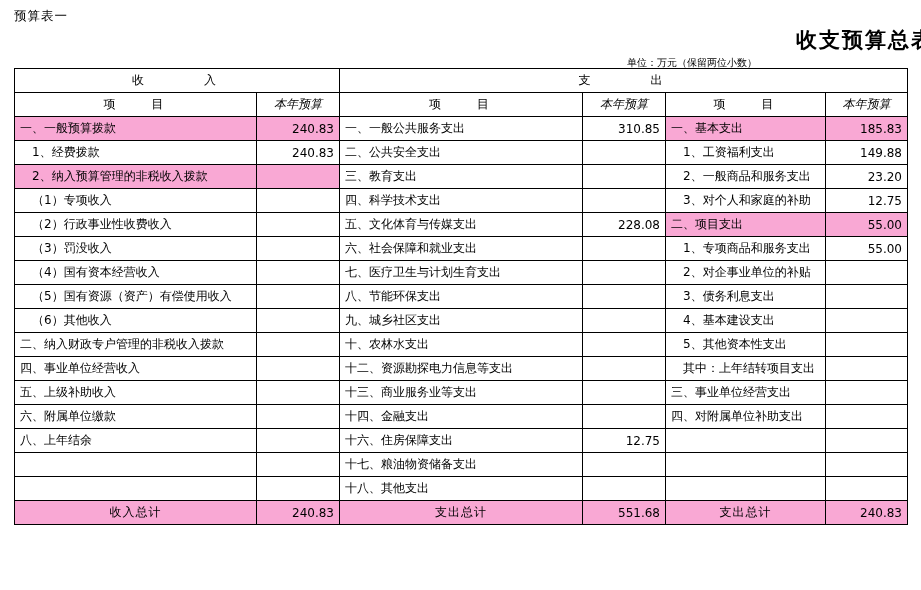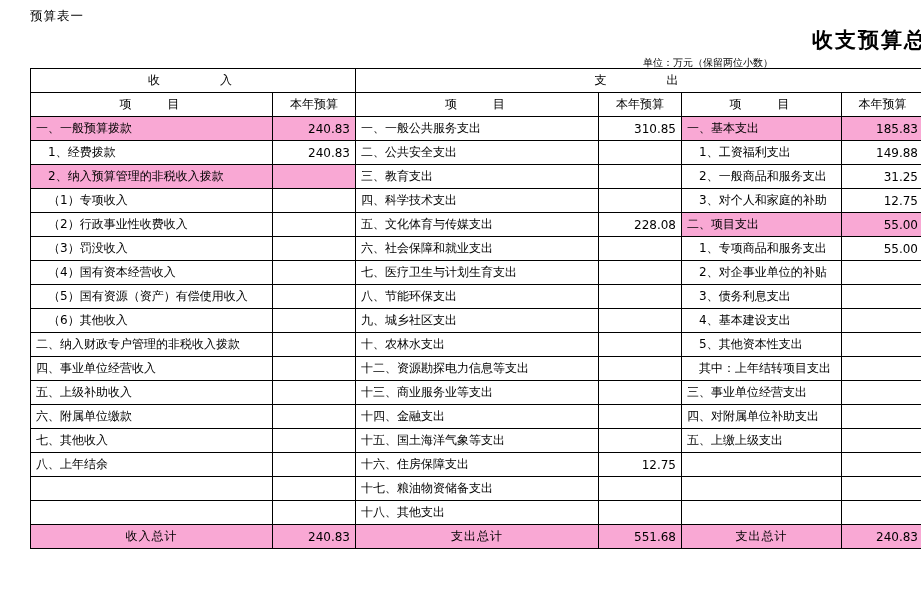--- a/index.html
+++ b/index.html
@@ -13,21 +13,20 @@
     font-family: "DejaVu Sans", "Liberation Sans", sans-serif;
     color: #000;
     position: relative;
     overflow: hidden;
   }
   .page {
     width: 773px;
     height: 590px;
     position: relative;
     box-sizing: border-box;
-    margin-left: 16px;
   }
   .doc-label {
     position: absolute;
     left: 14px;
     top: 8px;
     font-size: 12.5px;
     letter-spacing: 1px;
   }
   .doc-title {
     position: absolute;
@@ -66,20 +65,21 @@
   .c-head {
     text-align: center;
     letter-spacing: 6px;
   }
   .c-sub {
     text-align: center;
     letter-spacing: 4px;
   }
   .c-sub-plain {
     text-align: center;
+    font-style: italic;
   }
   .num {
     text-align: right;
     padding-right: 8px;
   }
   .hl {
     background: #f9a8d4;
   }
   .total-label {
     text-align: center;
@@ -139,21 +139,21 @@
           <td class="num"></td>
           <td class="indent0">　1、工资福利支出</td>
           <td class="num">149.88</td>
         </tr>
         <tr>
           <td class="indent0 hl">　2、纳入预算管理的非税收入拨款</td>
           <td class="num hl"></td>
           <td class="indent0">三、教育支出</td>
           <td class="num"></td>
           <td class="indent0">　2、一般商品和服务支出</td>
-          <td class="num">31.25</td>
+          <td class="num">23.20</td>
         </tr>
         <tr>
           <td class="indent0">　（1）专项收入</td>
           <td class="num"></td>
           <td class="indent0">四、科学技术支出</td>
           <td class="num"></td>
           <td class="indent0">　3、对个人和家庭的补助</td>
           <td class="num">12.75</td>
         </tr>
         <tr>
@@ -219,28 +219,20 @@
           <td class="num"></td>
           <td class="indent0">三、事业单位经营支出</td>
           <td class="num"></td>
         </tr>
         <tr>
           <td class="indent0">六、附属单位缴款</td>
           <td class="num"></td>
           <td class="indent0">十四、金融支出</td>
           <td class="num"></td>
           <td class="indent0">四、对附属单位补助支出</td>
-          <td class="num"></td>
-        </tr>
-        <tr>
-          <td class="indent0">七、其他收入</td>
-          <td class="num"></td>
-          <td class="indent0">十五、国土海洋气象等支出</td>
-          <td class="num"></td>
-          <td class="indent0">五、上缴上级支出</td>
           <td class="num"></td>
         </tr>
         <tr>
           <td class="indent0">八、上年结余</td>
           <td class="num"></td>
           <td class="indent0">十六、住房保障支出</td>
           <td class="num">12.75</td>
           <td class="indent0"></td>
           <td class="num"></td>
         </tr>

